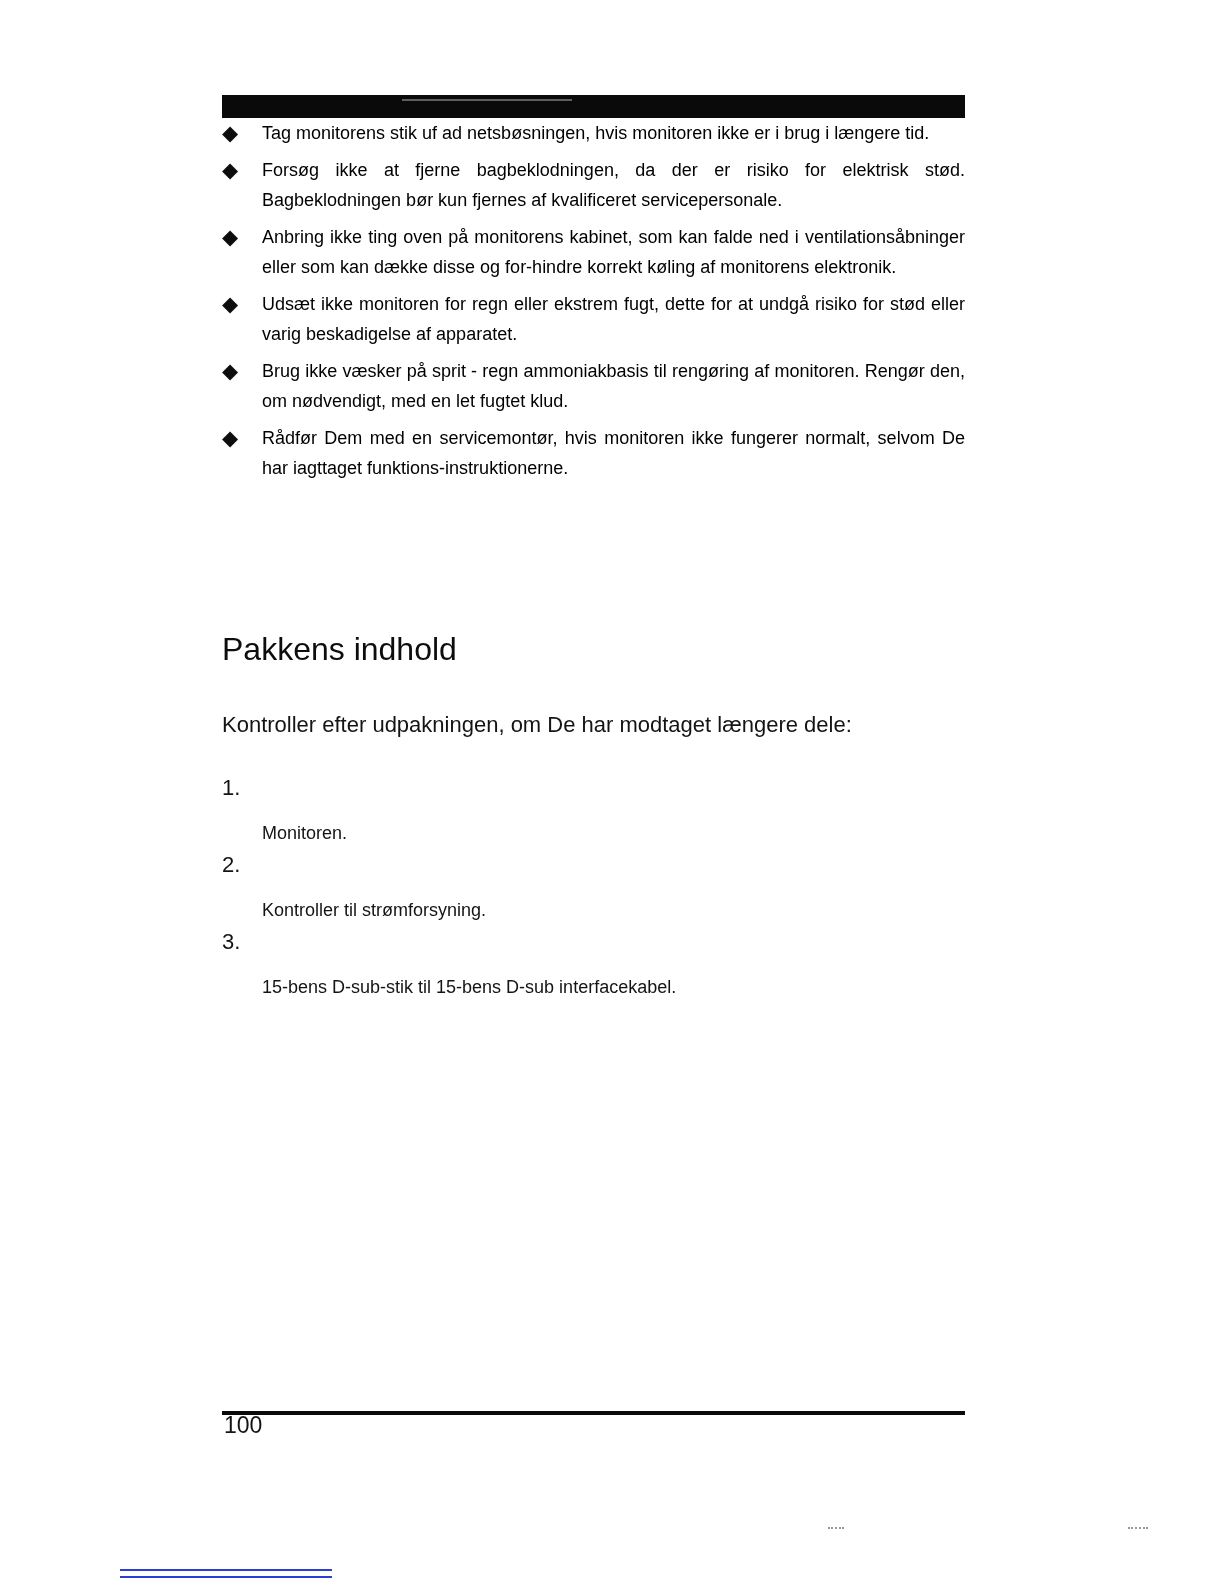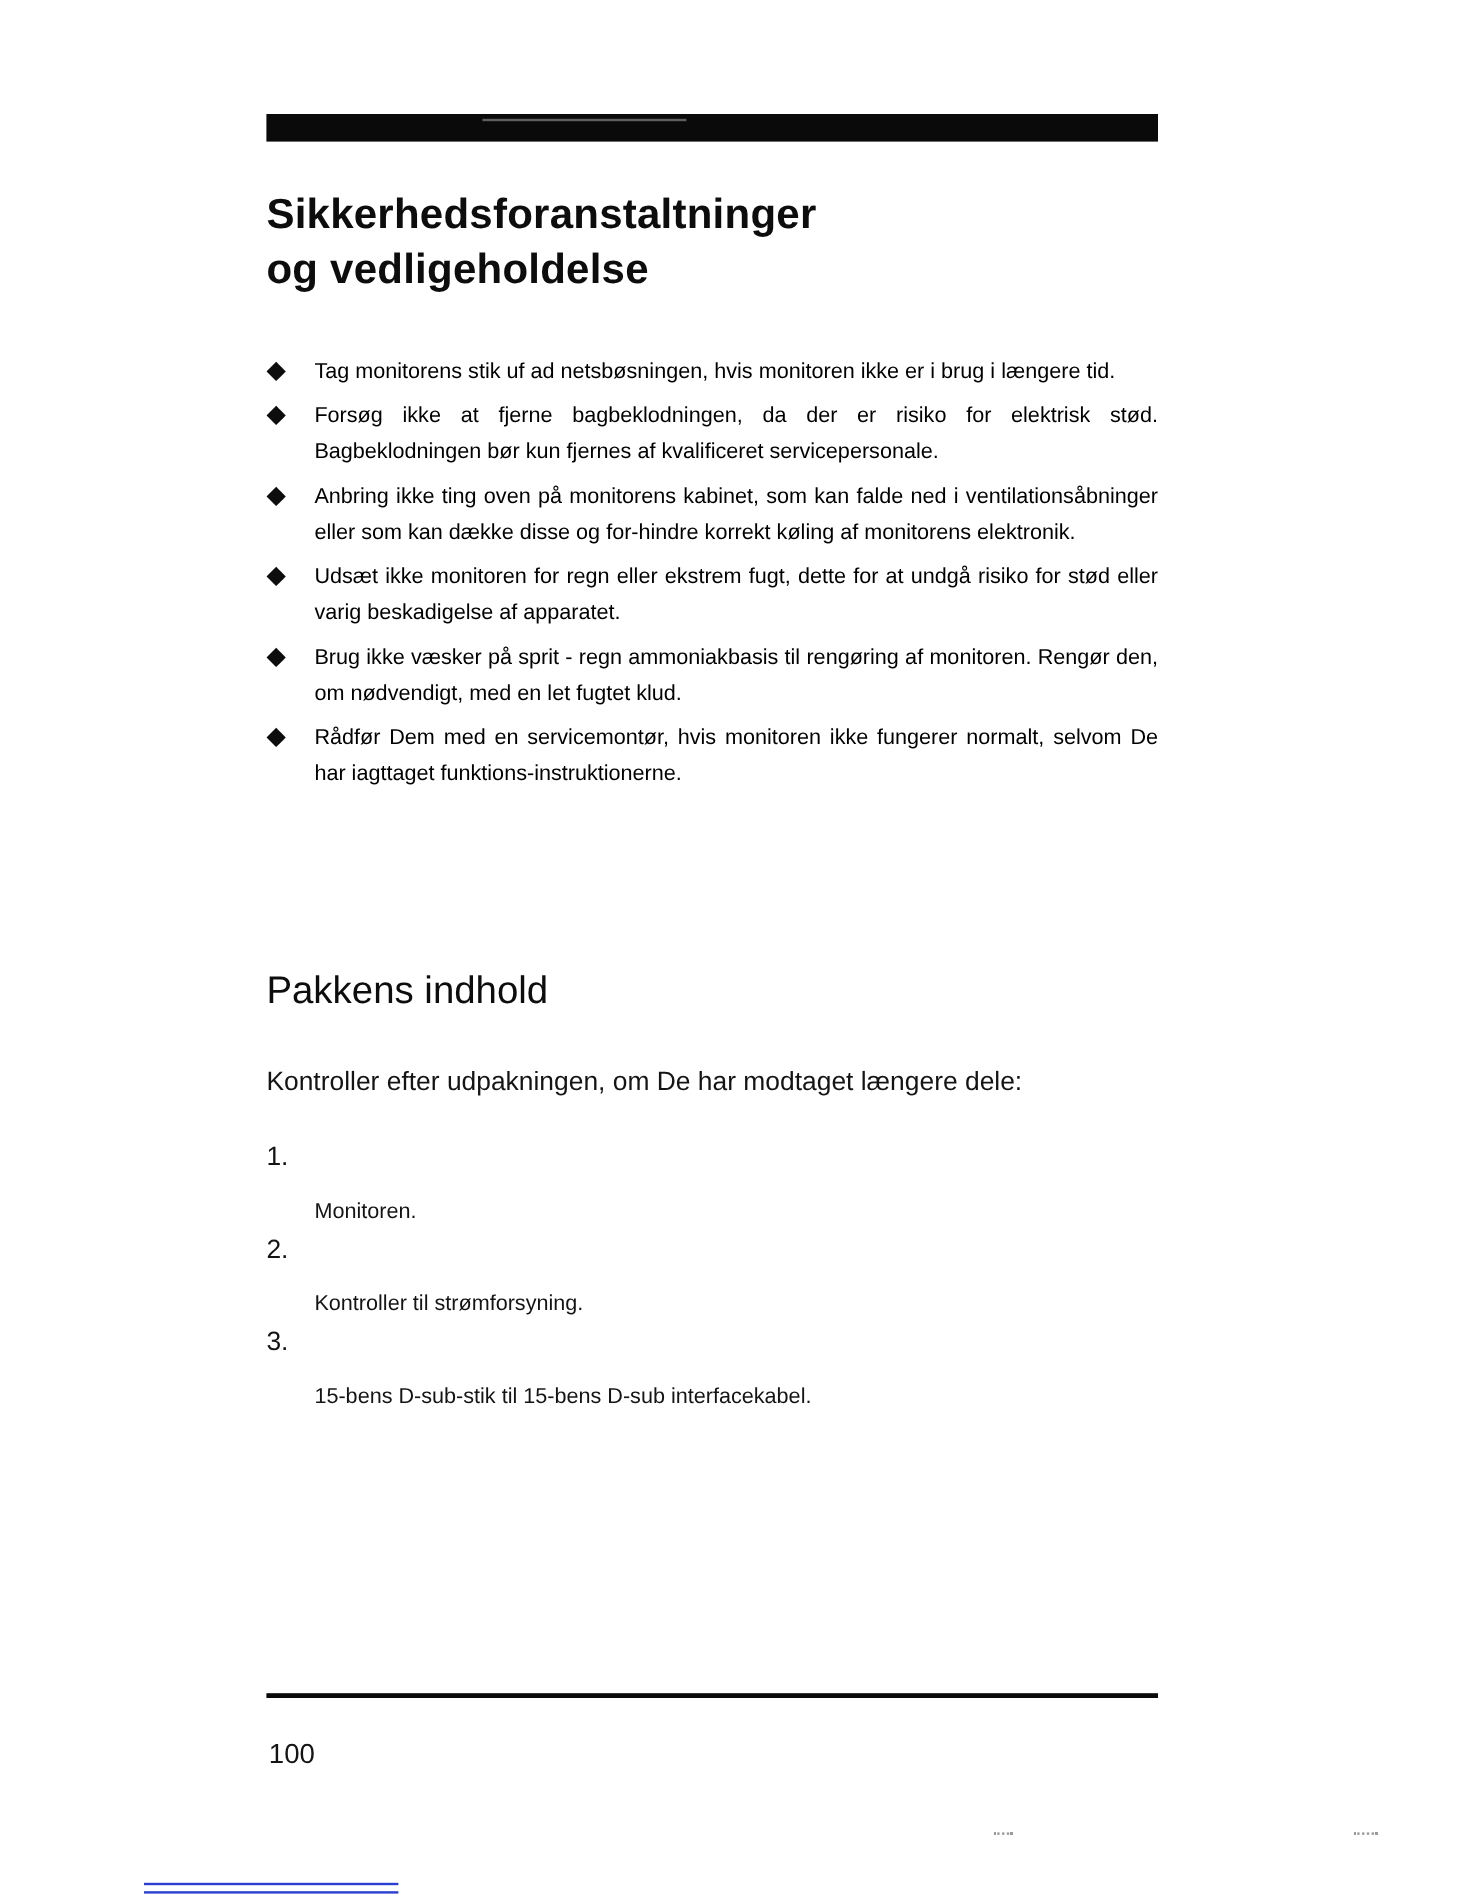--- a/index.html
+++ b/index.html
@@ -102,21 +102,21 @@
     position: absolute;
     left: 222px;
     top: 1411px;
     width: 743px;
     height: 4px;
     background: #0a0a0a;
   }
   .page-number {
     position: absolute;
     left: 224px;
-    top: 1448px;
+    top: 1412px;
     font-size: 23px;
     color: #141414;
   }
   .artifact-blue {
     position: absolute;
     left: 120px;
     top: 1569px;
     width: 212px;
     height: 5px;
     border-top: 2px solid #2b3fd0;
@@ -142,24 +142,20 @@
 </head>
 <body>
 
 <div class="page">
   <div class="content">
 
     <div class="top-rule">
       <div class="scan-dash"></div>
     </div>
 
-    <h1 class="doc-title">
-      <span>Sikkerhedsforanstaltninger</span><br>
-      <span>og vedligeholdelse</span>
-    </h1>
 
     <div class="bullet-list">
       <div class="bullet">
         <span class="diamond">◆</span>
         <span class="bullet-text">Tag monitorens stik uf ad netsbøsningen, hvis monitoren ikke er i brug i længere tid.</span>
       </div>
       <div class="bullet">
         <span class="diamond">◆</span>
         <span class="bullet-text">Forsøg ikke at fjerne bagbeklodningen, da der er risiko for elektrisk stød. Bagbeklodningen bør kun fjernes af kvalificeret servicepersonale.</span>
       </div>

